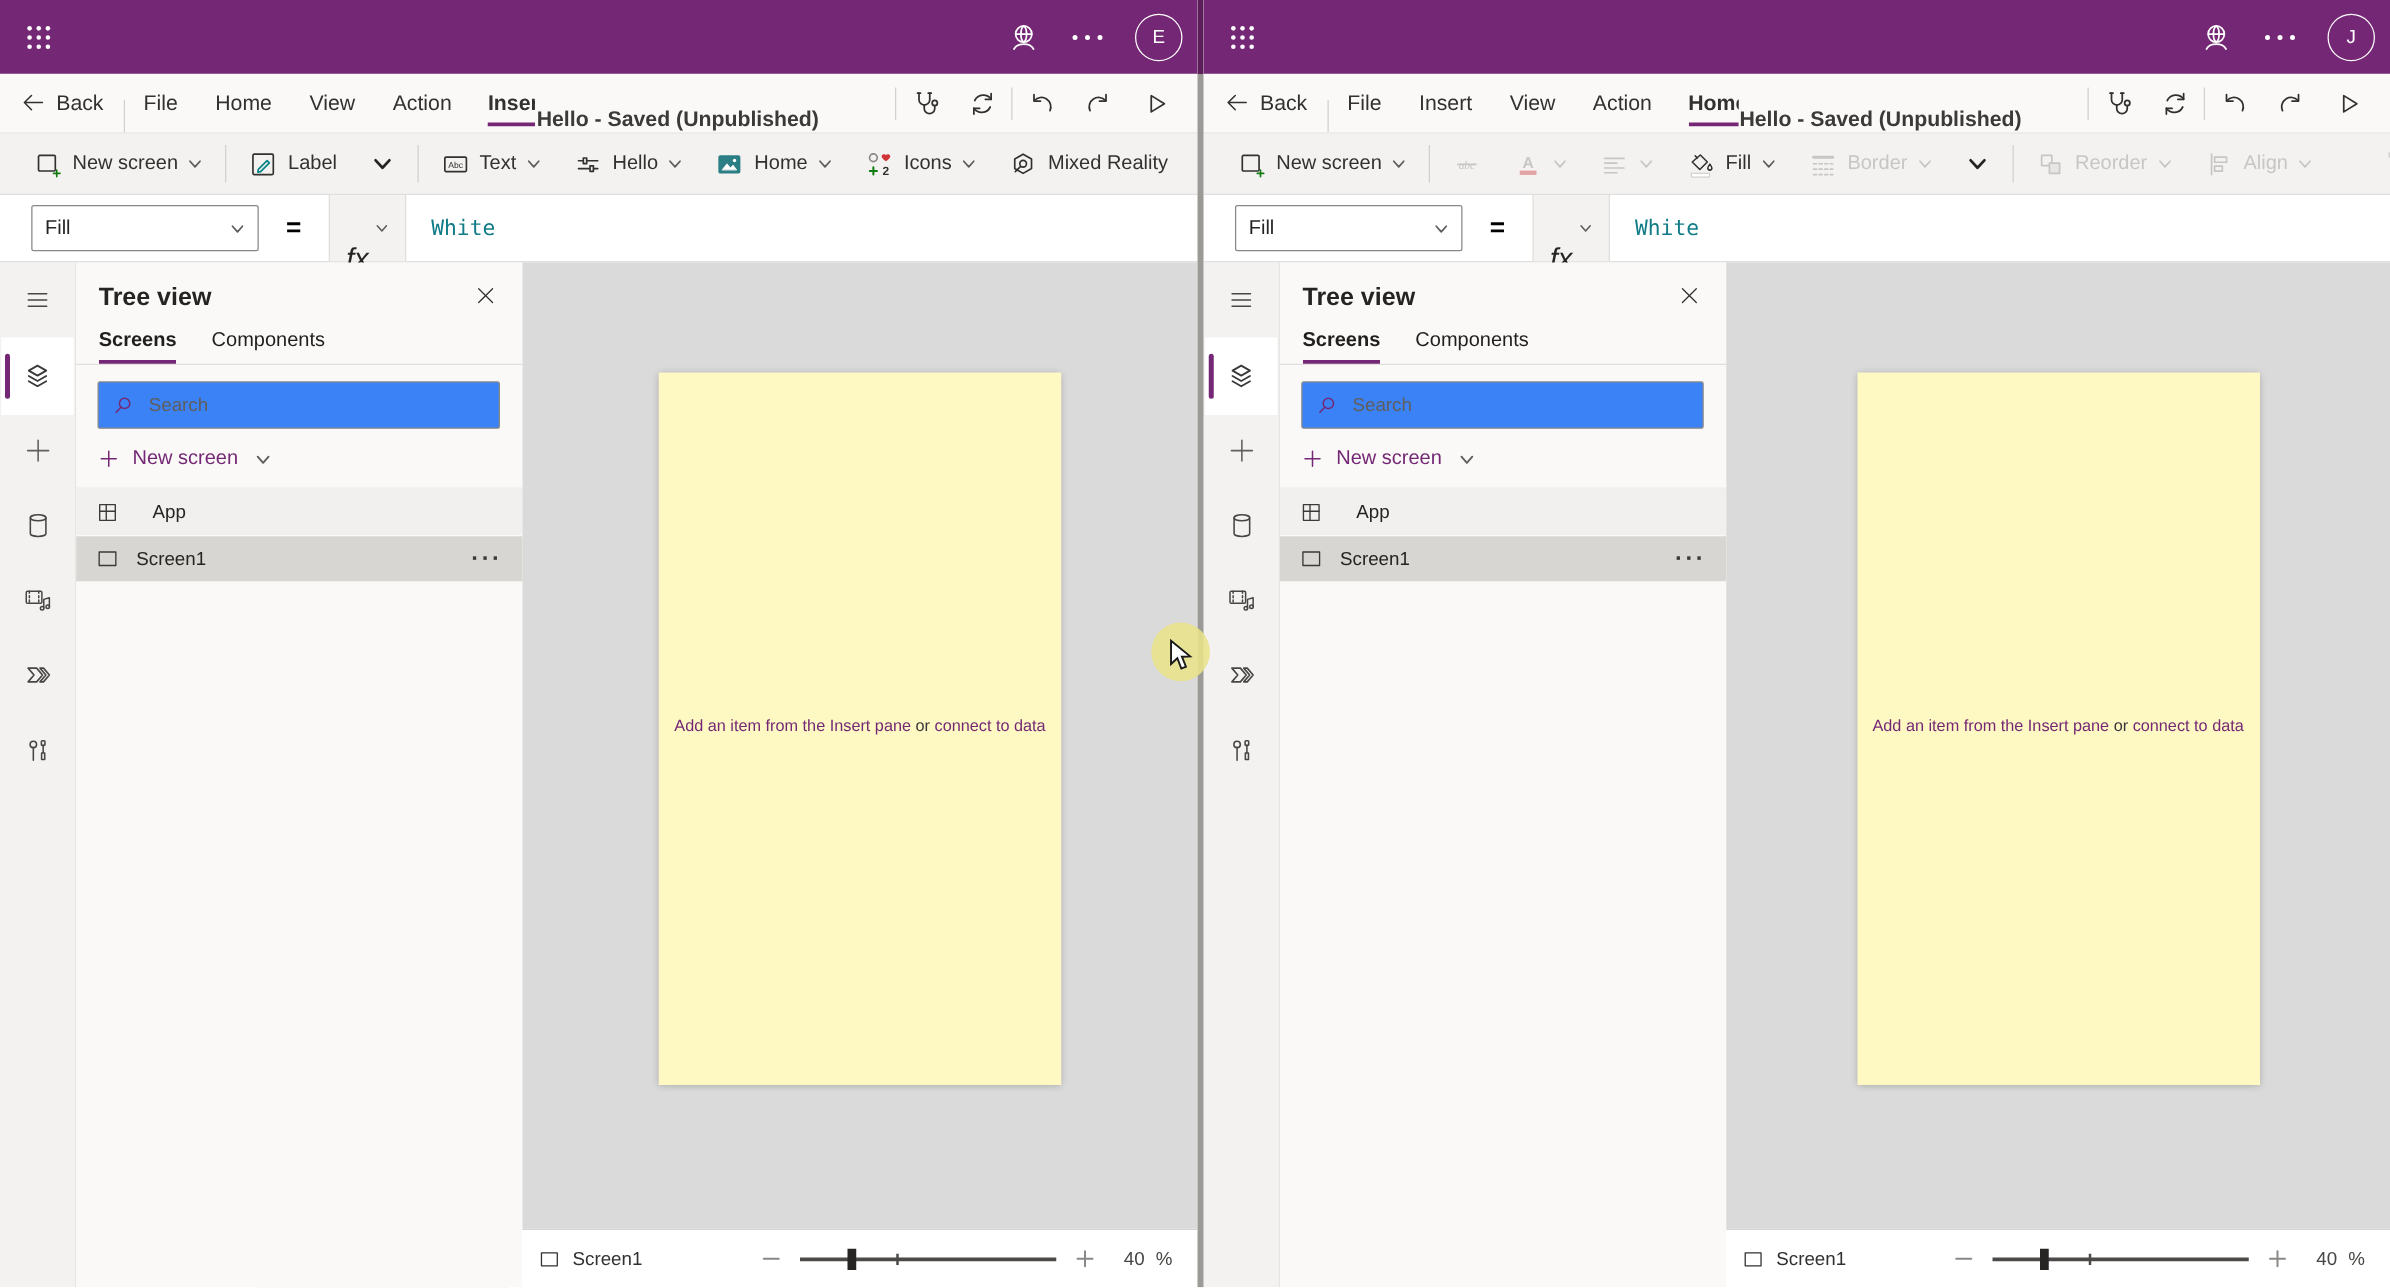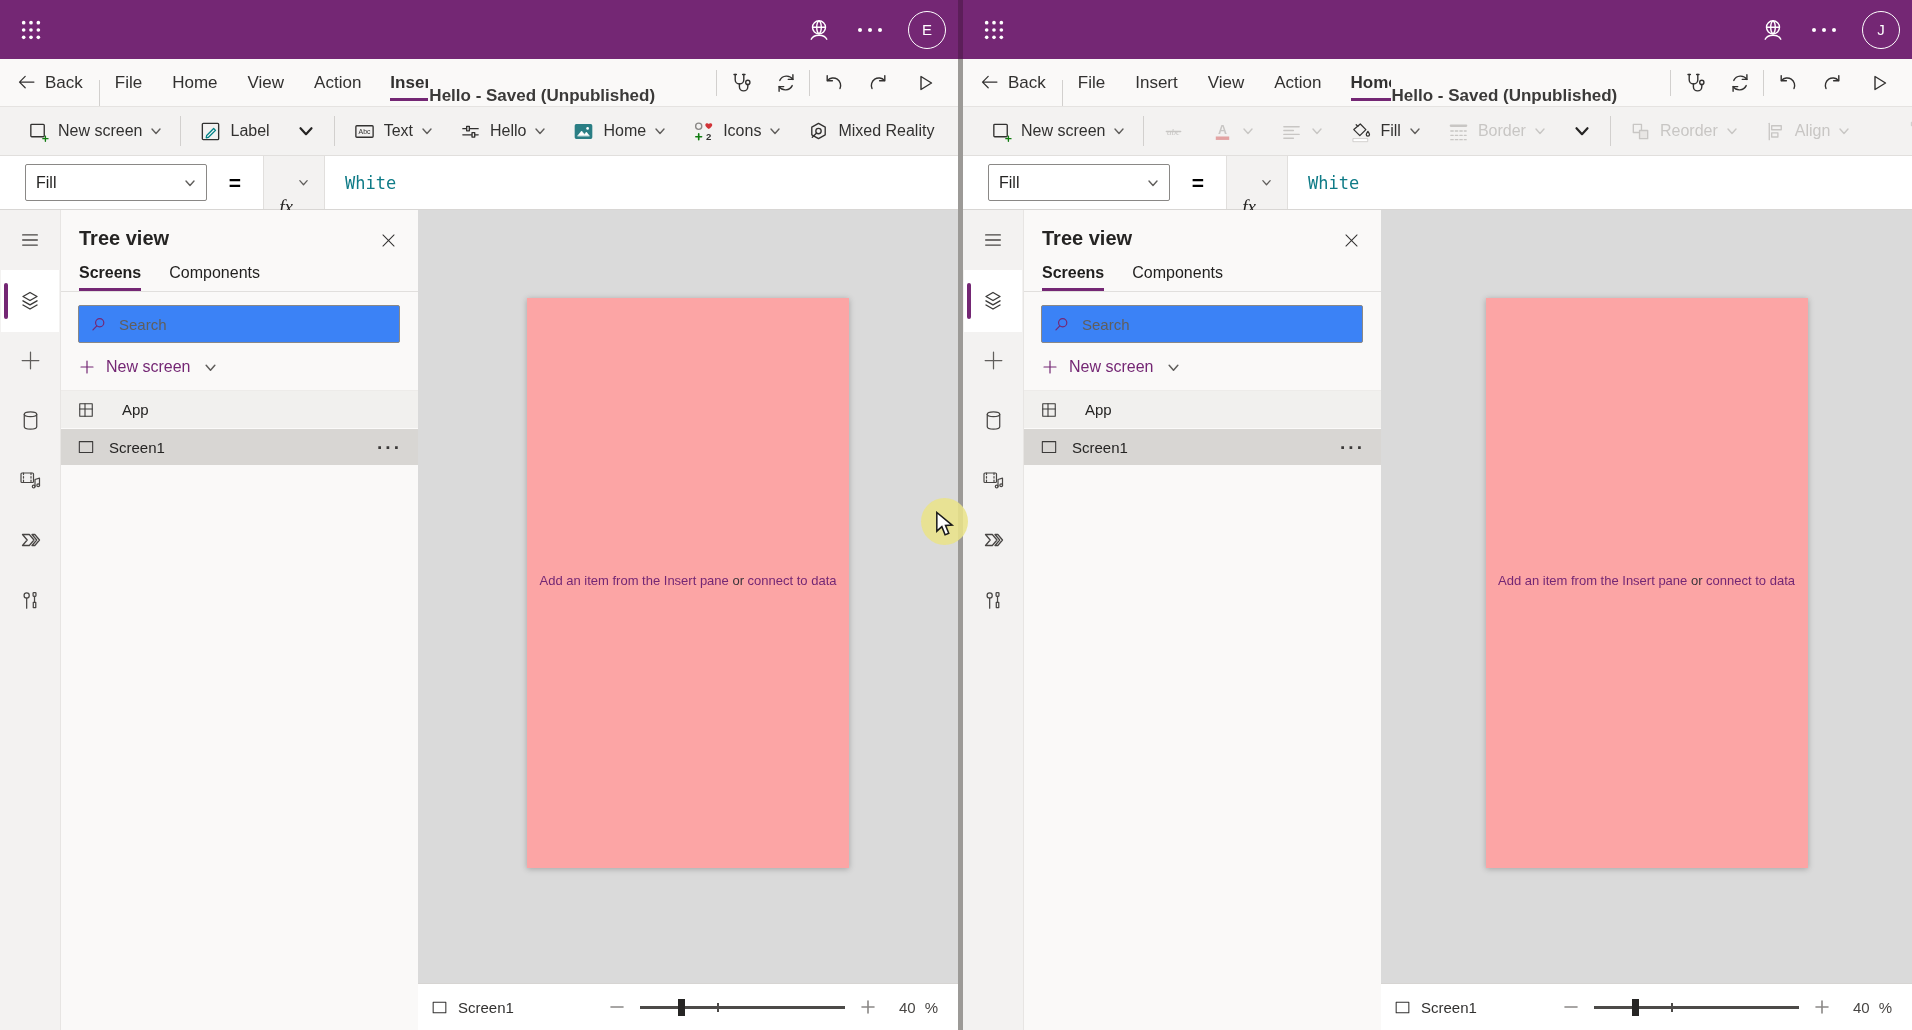--- a/index.html
+++ b/index.html
@@ -44,35 +44,35 @@
   .disabled .r-chev { color:#c8c6c4; }
   .r-bigchev { padding:0 12px; color:#252423; display:flex; align-items:center; cursor:pointer; flex:none; }
 
   
   .formulabar { height:54px; flex:none; background:#fff; border-bottom:1px solid #d8d6d4; display:flex; align-items:stretch; }
   .f-prop { width:182px; height:37px; margin:8px 0 0 25px; border:1px solid #8a8886; border-radius:2px; background:#fff;
             display:flex; align-items:center; justify-content:space-between; padding:0 10px; font-size:16px; color:#252423; cursor:pointer; }
   .f-eq { width:56px; display:flex; align-items:center; justify-content:center; font-size:21px; font-weight:700; color:#000; }
   .f-fx { width:62px; background:#f3f2f1; border-left:1px solid #e1dfdd; border-right:1px solid #e1dfdd;
           display:flex; align-items:center; justify-content:center; gap:5px; cursor:pointer; }
-  .f-fx .fx { font-family:Liberation Serif, serif; font-style:italic; font-size:19px; color:#252423;margin-top:48px; }
+  .f-fx .fx { font-family:Liberation Sans, sans-serif; font-style:italic; font-size:23px; color:#252423;margin-top:48px; }
   .f-input { flex:1; display:flex; align-items:center; padding-left:20px;
              font-family:"DejaVu Sans Mono", monospace; font-size:17px; color:#0f7b87; }
 
   
   .body { flex:1; display:flex; min-height:0; }
   .rail { width:61px; flex:none; background:#f3f2f1; border-right:1px solid #e7e5e3; display:flex; flex-direction:column; align-items:center; padding-top:6px; }
   .rail-btn { width:48px; height:48px; display:flex; align-items:center; justify-content:center; color:#484644; cursor:pointer; }
   .rail-tile { width:58px; height:62px; margin-top:6px; background:#fff; position:relative; display:flex; align-items:center; justify-content:center; color:#3b3a39; cursor:pointer; }
   .rail-tile::before { content:""; position:absolute; left:3px; top:13px; bottom:13px; width:4px; border-radius:2px; background:#742774; }
   .rail-gap { margin-top:12px; }
   .rail-gap1 { margin-top:4px; }
 
   .panel { width:357px; flex:none; background:#faf9f8; display:flex; flex-direction:column; }
-  .p-head { display:flex; align-items:flex-end; justify-content:space-between; padding:17px 20px 10px 18px; }
+  .p-head { display:flex; align-items:flex-start; justify-content:space-between; padding:17px 20px 10px 18px; }
   .p-title { font-size:20px; font-weight:700; color:#252423; }
   .p-close { color:#323130; cursor:pointer; display:flex; }
   .p-tabs { display:flex; gap:0; padding-left:18px; border-bottom:1px solid #e1dfdd; }
   .p-tab { font-size:16px; color:#201f1e; padding:4px 0 9px; cursor:pointer; }
   .p-tab.active { font-weight:700; box-shadow:inset 0 -3px 0 #742774; }
   .p-tab + .p-tab { margin-left:28px; }
   .p-search { margin:13px 18px 0 17px; height:38px; background:#3b82f6; border:1px solid #8a8886; border-radius:2px;
               display:flex; align-items:center; gap:9px; padding:0 10px; }
   .p-search input { border:none; outline:none; background:transparent; flex:1; font-size:15px; font-family:inherit; color:#323130; }
   .p-search input::placeholder { color:#605e5c; }
@@ -80,21 +80,21 @@
            border-bottom:1px solid #edebe9; }
   .p-new .chev { color:#605e5c; display:flex; margin-left:4px; }
   .p-row { height:37px; display:flex; align-items:center; gap:13px; padding:0 16px 0 15px; font-size:15px; color:#252423; cursor:pointer; }
   .p-row .rowic { color:#3b3a39; display:flex; }
   .p-row-app { background:#f1f0ee;gap:26px; }
   .p-row-sel { background:#d8d6d3; border-top:1px solid #fbfaf9; }
   .p-more { margin-left:auto; color:#3b3a39; font-size:19px; font-weight:700; letter-spacing:2px; line-height:1; cursor:pointer; }
 
   .canvascol { flex:1; display:flex; flex-direction:column; min-width:0; }
   .canvas { flex:1; background:#dadada; position:relative; overflow:hidden; }
-  .phone { width:322px; height:570px; margin:88px auto 0; background:#fca5a5; box-shadow:0 1px 6px rgba(0,0,0,.25); position:relative;padding-left:23px; }
+  .phone { width:322px; height:570px; margin:88px auto 0; background:#fef9c3; box-shadow:0 1px 6px rgba(0,0,0,.25); position:relative;padding-left:23px; }
   .hint { position:absolute; left:0; right:0; top:calc(50% - 10px); text-align:center; font-size:13px; }
   .hint a { color:#742774; text-decoration:none; cursor:pointer; }
   .hint .mid { color:#38343a; }
 
   .statusbar { height:47px; flex:none; background:#fff; border-top:1px solid #d6d4d2; display:flex; align-items:center; padding:0 20px 0 12px; }
   .s-screen { display:flex; align-items:center; gap:9px; font-size:15px; color:#323130; }
   .s-zoom { margin-left:auto; display:flex; align-items:center; gap:15px; color:#8a8886; }
   .s-track { position:relative; width:205px; height:3px; background:#4c4a48; cursor:pointer; }
   .s-thumb { position:absolute; left:18.5%; top:-7px; width:7px; height:17px; background:#262524; }
   .s-tick { position:absolute; left:37.5%; top:-3px; width:2px; height:9px; background:#4c4a48; }

